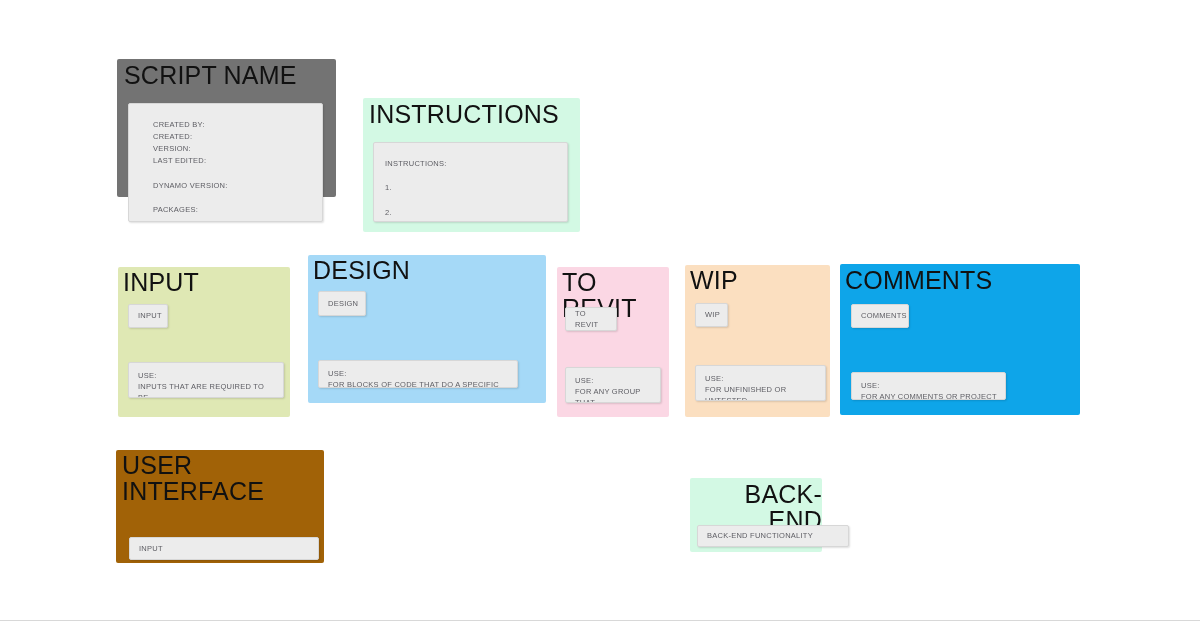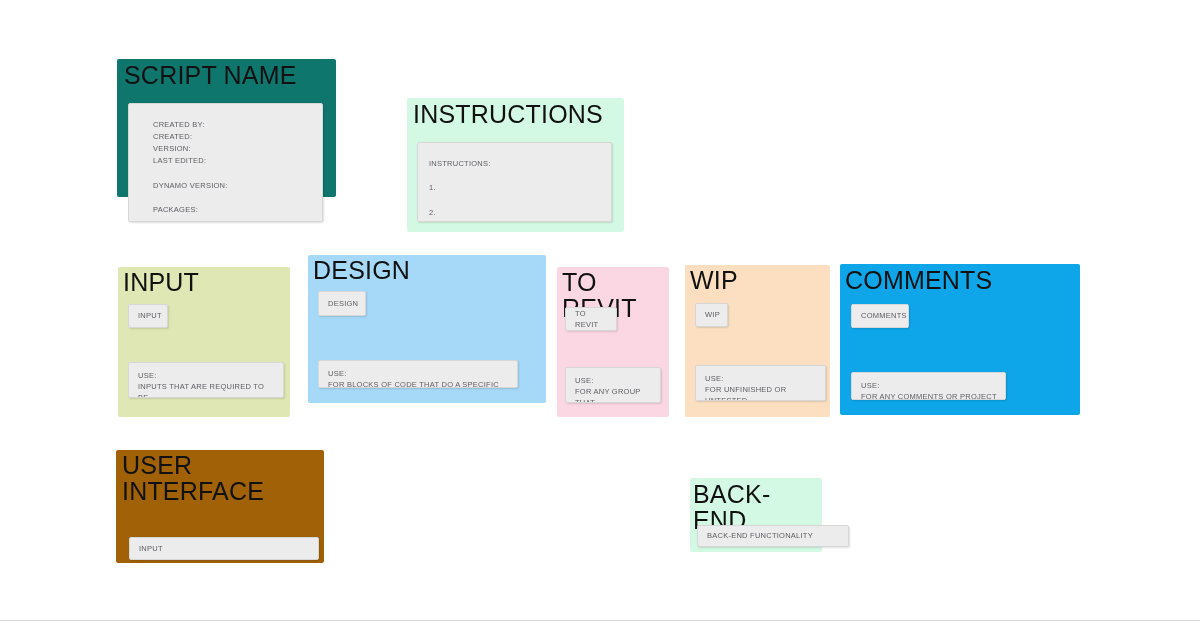--- a/index.html
+++ b/index.html
@@ -59,35 +59,35 @@
     top: 620px;
     height: 1px;
     background: #d8d8d8;
   }
 </style>
 </head>
 <body>
 
 <div id="canvas">
 
-  <div class="group" style="left:117px; top:59px; width:219px; height:138px; background:#0f766e;">
+  <div class="group" style="left:117px; top:59px; width:219px; height:138px; background:#737373;">
     <div class="group-title" style="left:7px; top:3px; font-size:25px;">SCRIPT NAME</div>
     <div class="note pad-lg" style="left:11px; top:44px; width:195px; height:119px;padding-left:24px;">CREATED BY:
 CREATED:
 VERSION:
 LAST EDITED:
 
 DYNAMO VERSION:
 
 PACKAGES:
 
 NOTES:</div>
   </div>
 
-  <div class="group" style="left:363px; top:98px; width:217px; height:134px; background:#d3f9e4;margin-left:44px;">
+  <div class="group" style="left:363px; top:98px; width:217px; height:134px; background:#d3f9e4;">
     <div class="group-title" style="left:6px; top:3px; font-size:25px;">INSTRUCTIONS</div>
     <div class="note pad-lg" style="left:10px; top:44px; width:195px; height:80px;">INSTRUCTIONS:
 
 1.
 
 2.
 
 3.</div>
   </div>
 
@@ -128,20 +128,20 @@
     <div class="note" style="left:11px; top:108px; width:155px; height:28px;">USE:
 FOR ANY COMMENTS OR PROJECT INFO</div>
   </div>
 
   <div class="group" style="left:116px; top:450px; width:208px; height:113px; background:#a16207;">
     <div class="group-title" style="left:6px; top:2px; font-size:25px;">USER
 INTERFACE</div>
     <div class="note mid" style="left:13px; top:87px; width:190px; height:23px;">INPUT</div>
   </div>
 
-  <div class="group" style="left:690px; top:478px; width:132px; height:74px; background:#d3f9e4;">
+  <div class="group" style="left:690px; top:478px; width:132px; height:74px; background:#d3f9e4;text-align:right;">
     <div class="group-title" style="left:3px; top:3px; font-size:25px;">BACK-END</div>
     <div class="note mid" style="left:7px; top:47px; width:152px; height:22px;">BACK-END FUNCTIONALITY</div>
   </div>
 
   <div id="bottom-rule"></div>
 
 </div>
 
 </body></html>

